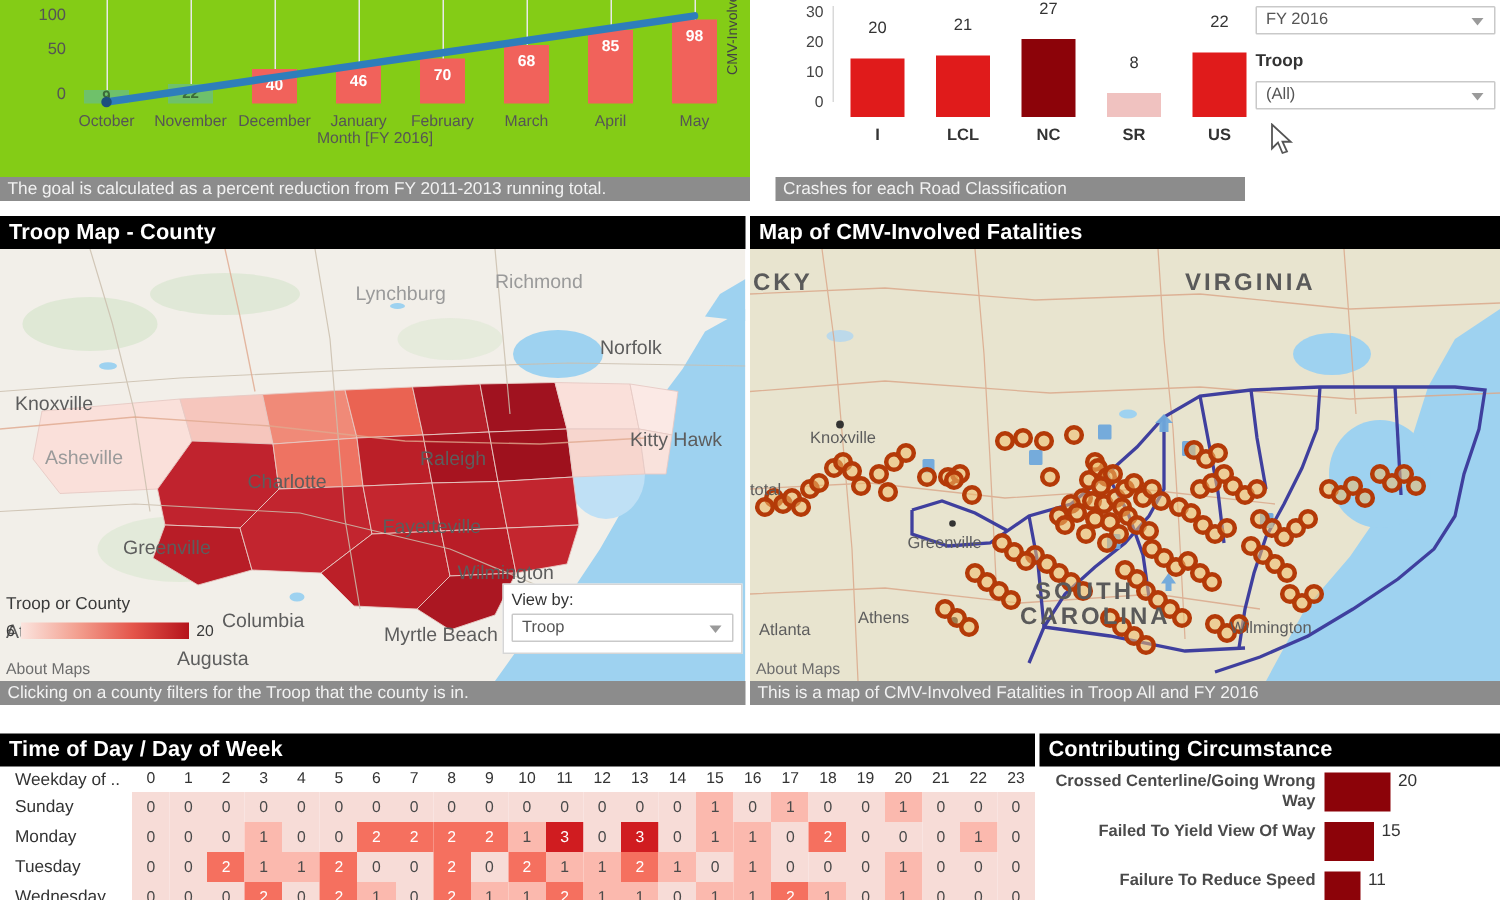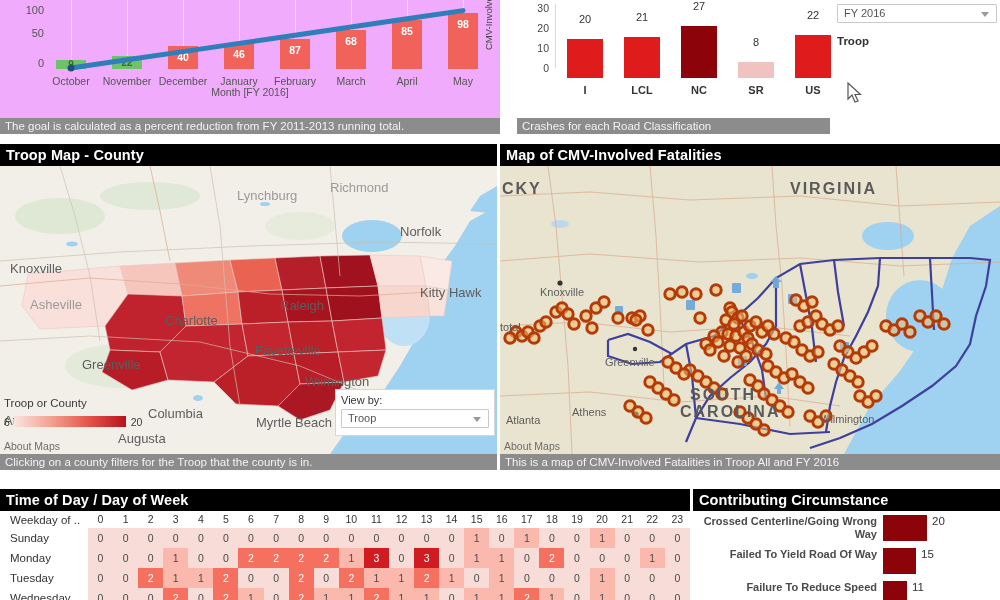--- a/index.html
+++ b/index.html
@@ -20,21 +20,21 @@
     white-space: nowrap;
   }
   
   .caption {
     background: #8c8c8c; color: #f2f2f2;
     font-size: 11.5px; padding: 2px 0 2px 5px;
     white-space: nowrap; overflow: hidden;
   }
 
   
-  #trend { position: absolute; left: 0; top: 0; width: 500px; height: 118px; background:#f0abfc; }
+  #trend { position: absolute; left: 0; top: 0; width: 500px; height: 118px; background:#84cc16; }
   #trend .plot { position: absolute; left: 0; top: 0; width: 500px; height: 95px; }
   .ytick { position: absolute; font-size: 11px; color: #555; text-align: right; width: 30px; }
   .gridcol { position: absolute; top: 0; width: 1px; background: #e8e8e8; }
   .bar-wrap { position: absolute; bottom: 26px; width: 30px; }
   .bar {
     position: absolute; bottom: 0; left: 0; width: 30px;
     background: #f1625b;
     color: #fff; font-size: 10.5px; font-weight: bold;
     text-align: center;
   }
@@ -163,21 +163,21 @@
           <div class="gridcol" style="left: 183px; top: 0px; height: 64px;"></div>
           <div class="bar-wrap" style="left: 168px;">
             <div class="bar" style="height: 23px; line-height: 22px;">40</div>
           </div>
           <div class="gridcol" style="left: 239px; top: 0px; height: 64px;"></div>
           <div class="bar-wrap" style="left: 224px;">
             <div class="bar" style="height: 26px; line-height: 22px;">46</div>
           </div>
           <div class="gridcol" style="left: 295px; top: 0px; height: 64px;"></div>
           <div class="bar-wrap" style="left: 280px;">
-            <div class="bar" style="height: 30px; line-height: 22px;">87</div>
+            <div class="bar" style="height: 30px; line-height: 22px;">70</div>
           </div>
           <div class="gridcol" style="left: 351px; top: 0px; height: 64px;"></div>
           <div class="bar-wrap" style="left: 336px;">
             <div class="bar" style="height: 39px; line-height: 22px;">68</div>
           </div>
           <div class="gridcol" style="left: 407px; top: 0px; height: 64px;"></div>
           <div class="bar-wrap" style="left: 392px;">
             <div class="bar" style="height: 49px; line-height: 22px;">85</div>
           </div>
           <div class="gridcol" style="left: 463px; top: 0px; height: 64px;"></div>
@@ -244,20 +244,24 @@
     </div>
     <div class="caption" style="position:absolute;left:12px;top:118px;width:313px;">Crashes for each Road Classification</div>
   </div>
 
   <div id="filters">
     <div class="f-select" style="position:absolute;left:3px;top:4px;">
       <span>FY 2016</span>
       <span class="caret"></span>
     </div>
     <div style="position:absolute;left:3px;top:35px;" class="f-label">Troop</div>
+    <div class="f-select" style="position:absolute;left:3px;top:54px;">
+      <span>(All)</span>
+      <span class="caret"></span>
+    </div>
   </div>
   <svg id="cursor" viewBox="0 0 16 22">
     <path d="M1 1 L1 17 L5 13 L8 20 L11 19 L8 12.5 L13.5 12.5 Z" fill="#ffffff" stroke="#555555" stroke-width="1.2"></path>
   </svg>
 
   <div id="leftmap">
     <div class="panel-title">Troop Map - County</div>
     <div class="map-canvas">
       <svg width="497" height="288" style="position:absolute;left:0;top:0;">
         <rect x="0" y="0" width="497" height="288" fill="#f2efe9"></rect>
@@ -694,21 +698,21 @@
 
   <div id="contrib">
     <div class="panel-title">Contributing Circumstance</div>
     <div id="contrib-rows" style="padding-top:4px;">
         <div class="cc-row">
           <div class="cc-label">Crossed Centerline/Going Wrong Way</div>
           <div class="cc-bar" style="width: 44px;"></div>
           <div class="cc-val">20</div>
         </div>
         <div class="cc-row">
-          <div class="cc-label">Failed To Yield Road Of Way</div>
+          <div class="cc-label">Failed To Yield View Of Way</div>
           <div class="cc-bar" style="width: 33px;"></div>
           <div class="cc-val">15</div>
         </div>
         <div class="cc-row">
           <div class="cc-label">Failure To Reduce Speed</div>
           <div class="cc-bar" style="width: 24px;"></div>
           <div class="cc-val">11</div>
         </div>
       </div>
   </div>

